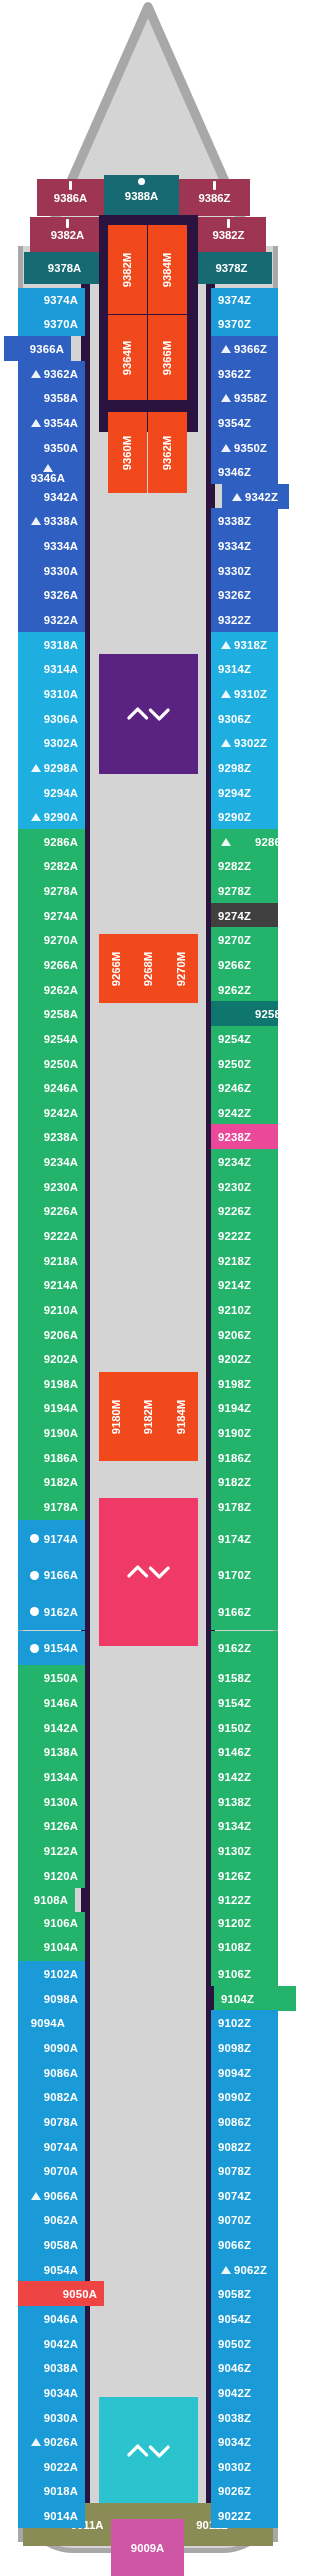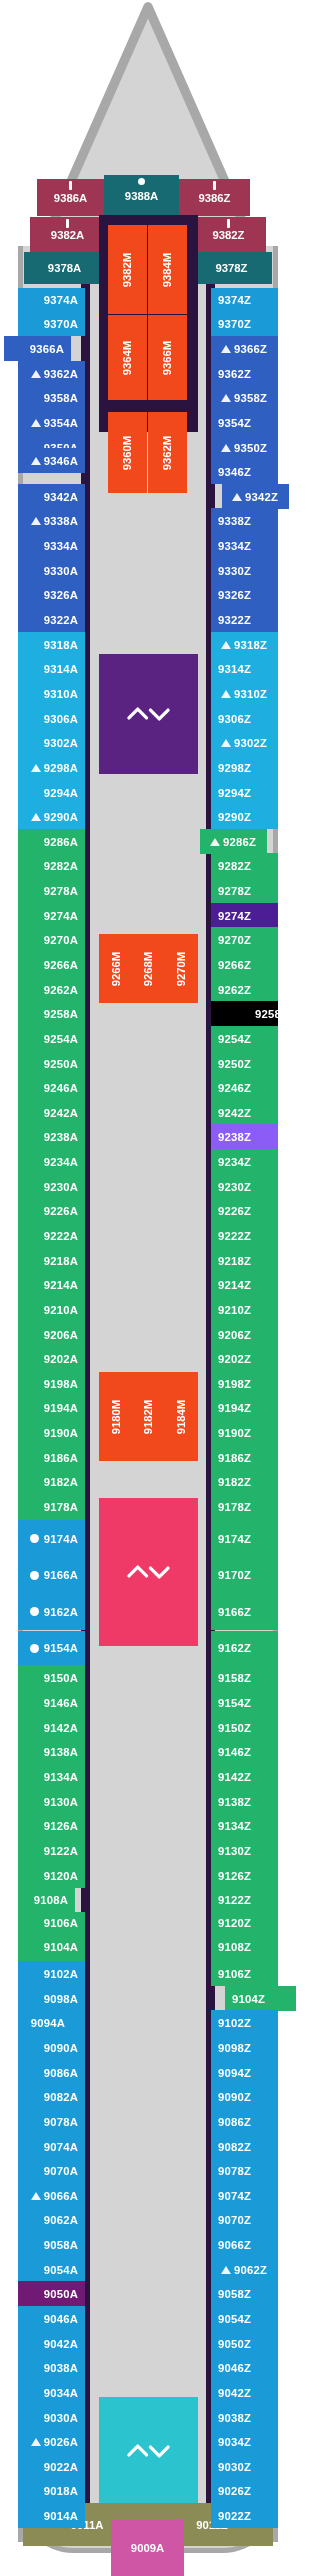--- a/index.html
+++ b/index.html
@@ -179,21 +179,21 @@
       <div class="cell left" style="top: 385px; height: 25px; background: rgb(47, 95, 192); left: 18px; width: 67px;">
         <span class="lbl">9358A</span>
       </div>
       <div class="cell left" style="top: 410px; height: 25px; background: rgb(47, 95, 192); left: 18px; width: 67px;">
         <span class="ico tri"></span>
         <span class="lbl">9354A</span>
       </div>
       <div class="cell left" style="top: 435px; height: 25px; background: rgb(47, 95, 192); left: 18px; width: 67px;">
         <span class="lbl">9350A</span>
       </div>
-      <div class="cell left" style="top: 448px; height: 25px; background: rgb(47, 95, 192); left: 18px; width: 67px;">
+      <div class="cell left" style="top: 459px; height: 25px; background: rgb(47, 95, 192); left: 18px; width: 67px; flex-direction: column;">
         <span class="ico tri"></span>
         <span class="lbl">9346A</span>
       </div>
       <div class="cell left" style="top: 484px; height: 25px; background: rgb(47, 95, 192); left: 18px; width: 67px;">
         <span class="lbl">9342A</span>
       </div>
       <div class="cell left" style="top: 508px; height: 25px; background: rgb(47, 95, 192); left: 18px; width: 67px;">
         <span class="ico tri"></span>
         <span class="lbl">9338A</span>
       </div>
@@ -404,21 +404,21 @@
       </div>
       <div class="cell left" style="top: 2207px; height: 25px; background: rgb(26, 154, 215); left: 18px; width: 67px;">
         <span class="lbl">9062A</span>
       </div>
       <div class="cell left" style="top: 2232px; height: 25px; background: rgb(26, 154, 215); left: 18px; width: 67px;">
         <span class="lbl">9058A</span>
       </div>
       <div class="cell left" style="top: 2257px; height: 25px; background: rgb(26, 154, 215); left: 18px; width: 67px;">
         <span class="lbl">9054A</span>
       </div>
-      <div class="cell left" style="top: 2281px; height: 25px; background: #701a75; left: 18px; width: 67px;">
+      <div class="cell left" style="top: 2281px; height: 25px; background: #ef4444; left: 18px; width: 86px;">
         <span class="lbl">9050A</span>
       </div>
       <div class="cell left" style="top: 2306px; height: 25px; background: rgb(26, 154, 215); left: 18px; width: 67px;">
         <span class="lbl">9046A</span>
       </div>
       <div class="cell left" style="top: 2331px; height: 25px; background: rgb(26, 154, 215); left: 18px; width: 67px; padding-left: 24px;">
         <span class="lbl">9042A</span>
       </div>
       <div class="cell left" style="top: 2355px; height: 25px; background: rgb(26, 154, 215); left: 18px; width: 67px;">
         <span class="lbl">9038A</span>
@@ -510,58 +510,58 @@
       </div>
       <div class="cell right" style="top: 755px; height: 25px; background: rgb(30, 174, 224); left: 211px; width: 67px;">
         <span class="lbl">9298Z</span>
       </div>
       <div class="cell right" style="top: 780px; height: 25px; background: rgb(30, 174, 224); left: 211px; width: 67px;">
         <span class="lbl">9294Z</span>
       </div>
       <div class="cell right" style="top: 804px; height: 25px; background: rgb(30, 174, 224); left: 211px; width: 67px;">
         <span class="lbl">9290Z</span>
       </div>
-      <div class="cell right" style="top: 829px; height: 25px; background: rgb(36, 179, 107); left: 200px; width: 67px;">
+      <div class="cell right" style="top: 829px; height: 25px; background: rgb(36, 179, 107); left: 211px; width: 67px; gap: 21px;">
         <span class="ico tri"></span>
         <span class="lbl">9286Z</span>
       </div>
       <div class="cell right" style="top: 853px; height: 25px; background: rgb(36, 179, 107); left: 211px; width: 67px;">
         <span class="lbl">9282Z</span>
       </div>
       <div class="cell right" style="top: 878px; height: 25px; background: rgb(36, 179, 107); left: 211px; width: 67px;">
         <span class="lbl">9278Z</span>
       </div>
-      <div class="cell right" style="top: 903px; height: 25px; background: #4c1d95; left: 211px; width: 67px;">
+      <div class="cell right" style="top: 903px; height: 25px; background: #404040; left: 211px; width: 67px;">
         <span class="lbl">9274Z</span>
       </div>
       <div class="cell right" style="top: 927px; height: 25px; background: rgb(36, 179, 107); left: 211px; width: 67px;">
         <span class="lbl">9270Z</span>
       </div>
       <div class="cell right" style="top: 952px; height: 25px; background: rgb(36, 179, 107); left: 211px; width: 67px;">
         <span class="lbl">9266Z</span>
       </div>
       <div class="cell right" style="top: 977px; height: 25px; background: rgb(36, 179, 107); left: 211px; width: 67px;">
         <span class="lbl">9262Z</span>
       </div>
-      <div class="cell right" style="top: 1001px; height: 25px; background: #000000; left: 211px; width: 67px; padding-left: 44px;">
+      <div class="cell right" style="top: 1001px; height: 25px; background: #0f766e; left: 211px; width: 67px; padding-left: 44px;">
         <span class="lbl">9258Z</span>
       </div>
       <div class="cell right" style="top: 1026px; height: 25px; background: rgb(36, 179, 107); left: 211px; width: 67px;">
         <span class="lbl">9254Z</span>
       </div>
       <div class="cell right" style="top: 1051px; height: 25px; background: rgb(36, 179, 107); left: 211px; width: 67px;">
         <span class="lbl">9250Z</span>
       </div>
       <div class="cell right" style="top: 1075px; height: 25px; background: rgb(36, 179, 107); left: 211px; width: 67px;">
         <span class="lbl">9246Z</span>
       </div>
       <div class="cell right" style="top: 1100px; height: 25px; background: rgb(36, 179, 107); left: 211px; width: 67px;">
         <span class="lbl">9242Z</span>
       </div>
-      <div class="cell right" style="top: 1124px; height: 25px; background: #8b5cf6; left: 211px; width: 67px;">
+      <div class="cell right" style="top: 1124px; height: 25px; background: #ec4899; left: 211px; width: 67px;">
         <span class="lbl">9238Z</span>
       </div>
       <div class="cell right" style="top: 1149px; height: 25px; background: rgb(36, 179, 107); left: 211px; width: 67px;">
         <span class="lbl">9234Z</span>
       </div>
       <div class="cell right" style="top: 1174px; height: 25px; background: rgb(36, 179, 107); left: 211px; width: 67px;">
         <span class="lbl">9230Z</span>
       </div>
       <div class="cell right" style="top: 1198px; height: 25px; background: rgb(36, 179, 107); left: 211px; width: 67px;">
         <span class="lbl">9226Z</span>
@@ -646,21 +646,21 @@
       </div>
       <div class="cell right" style="top: 1912px; height: 22px; background: rgb(36, 179, 107); left: 211px; width: 67px;">
         <span class="lbl">9120Z</span>
       </div>
       <div class="cell right" style="top: 1933px; height: 28px; background: rgb(36, 179, 107); left: 211px; width: 67px;">
         <span class="lbl">9108Z</span>
       </div>
       <div class="cell right" style="top: 1961px; height: 25px; background: rgb(36, 179, 107); left: 211px; width: 67px;">
         <span class="lbl">9106Z</span>
       </div>
-      <div class="cell right" style="top: 1986px; height: 25px; background: rgb(36, 179, 107); left: 225px; width: 88px;">
+      <div class="cell right" style="top: 1986px; height: 25px; background: rgb(36, 179, 107); left: 214px; width: 88px;">
         <span class="lbl">9104Z</span>
       </div>
       <div class="cell right" style="top: 2010px; height: 25px; background: rgb(26, 154, 215); left: 211px; width: 67px;">
         <span class="lbl">9102Z</span>
       </div>
       <div class="cell right" style="top: 2035px; height: 25px; background: rgb(26, 154, 215); left: 211px; width: 67px;">
         <span class="lbl">9098Z</span>
       </div>
       <div class="cell right" style="top: 2060px; height: 25px; background: rgb(26, 154, 215); left: 211px; width: 67px;">
         <span class="lbl">9094Z</span>

